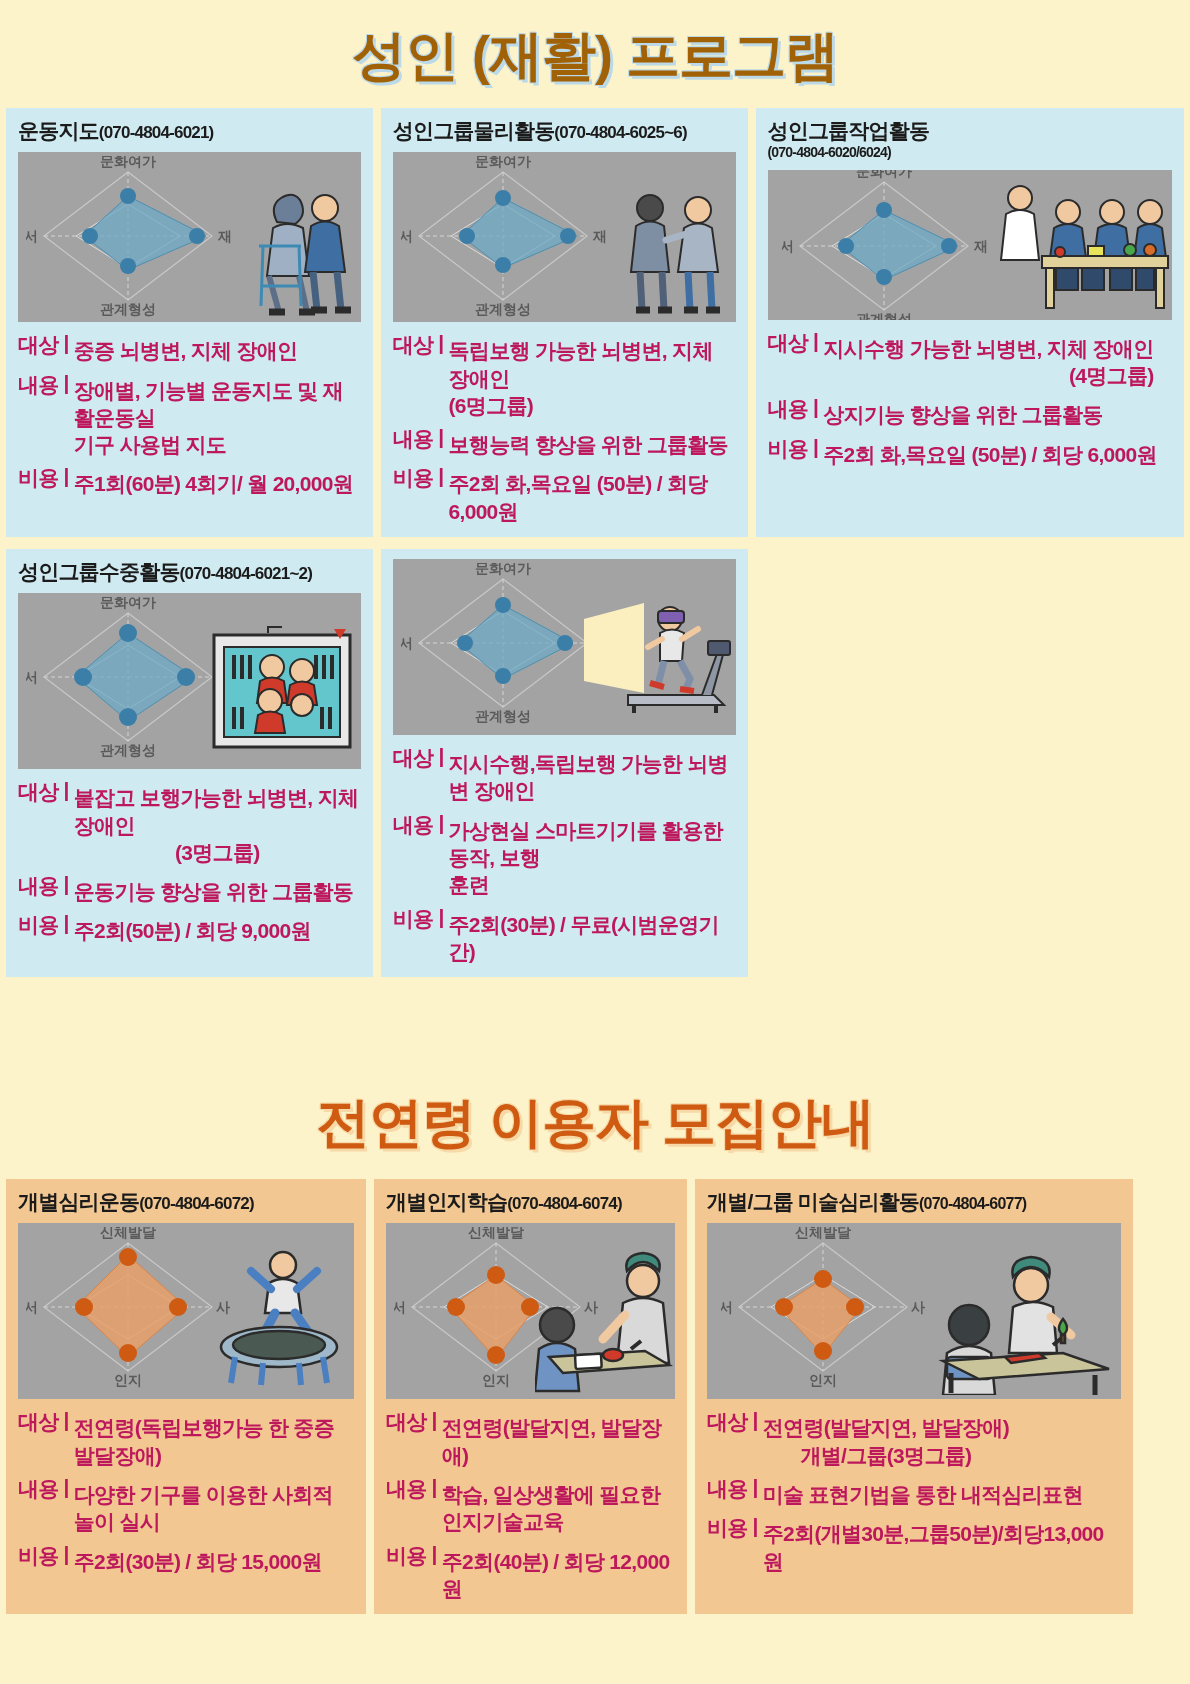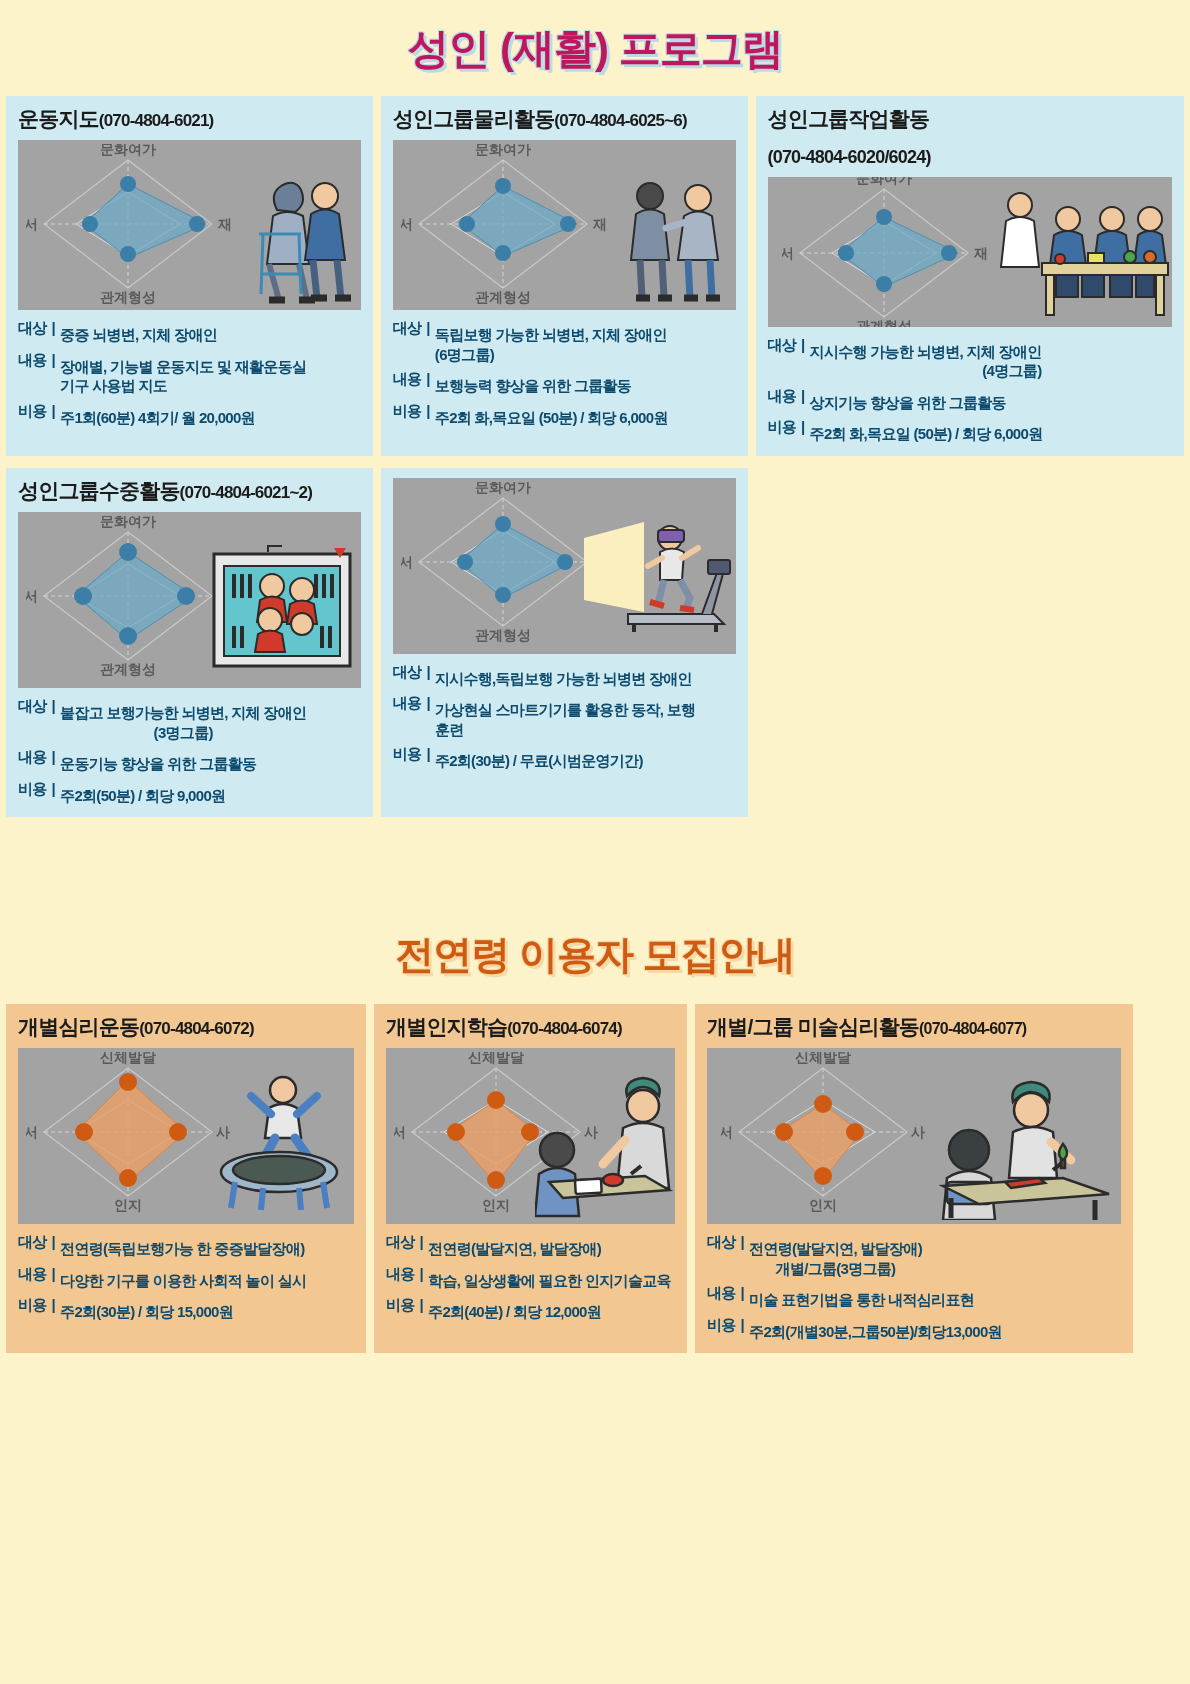--- a/index.html
+++ b/index.html
@@ -14,27 +14,27 @@
   .page { position: relative; width: 1190px; height: 1684px; background: #fdf3ca; }
 
   
   .section-title {
     text-align: center;
     font-weight: 900;
     letter-spacing: -1px;
     line-height: 1;
   }
   .title-blue {
-    font-size: 42px;
-    color: #be185d;
+    font-size: 54px;
+    color: #a16207;
     text-shadow: 3px 3px 0 #bcd9e8, -1px -1px 0 #bcd9e8, 1px -1px 0 #bcd9e8, -1px 1px 0 #bcd9e8;
     padding-top: 28px;
   }
   .title-orange {
-    font-size: 39px;
+    font-size: 54px;
     color: #cf5a12;
     text-shadow: 3px 3px 0 #f6d9a6, -1px -1px 0 #f6d9a6, 1px -1px 0 #f6d9a6, -1px 1px 0 #f6d9a6;
   }
 
   
   .grid {
     display: flex;
     gap: 8px;
     padding: 0 6px;
     align-items: stretch;
@@ -54,21 +54,21 @@
     font-size: 21px;
     font-weight: 900;
     color: #1b1b1b;
     letter-spacing: -0.8px;
     line-height: 1.25;
     margin-bottom: 8px;
     white-space: nowrap;
   }
   .card-title .phone { font-size: 17px; font-weight: 900; }
   .card-title.two-line { white-space: normal; }
-  .card-title .phone-line { display: block; font-size: 18px; margin-top: 14px; }
+  .card-title .phone-line { display: block; font-size: 14px; margin-top: 0; }
 
   .figure {
     background: #a3a3a3;
     position: relative;
     height: 170px;
     overflow: hidden;
     flex: 0 0 auto;
   }
   .figure.tall { height: 176px; }
 
@@ -76,21 +76,21 @@
   .radar-wrap.wide { left: 14px; }
   .art { position: absolute; right: 2px; bottom: 0; }
 
   
   .details {
     margin-top: 9px;
     display: flex;
     flex-direction: column;
     gap: 6px;
   }
-  .drow { display: flex; align-items: flex-start; font-size: 15px; color: #0c4a6e; letter-spacing: -0.7px; }
+  .drow { display: flex; align-items: flex-start; font-size: 21px; color: #be185d; letter-spacing: -0.7px; }
   .dlabel { font-weight: 900; flex: 0 0 auto; white-space: nowrap; }
   .dsep { font-weight: 700; margin: 0 5px; flex: 0 0 auto; }
   .dval { font-weight: 700; line-height: 1.3; margin-top: 6px; }
   .dval.bold900 { font-weight: 900; }
   .dval .sub { display: block; }
 
   .spacer-lg { height: 118px; }
 
   
   .ax-label { font-family: "Liberation Sans", sans-serif; font-size: 14px; fill: #5a5a5a; font-weight: 700; }

